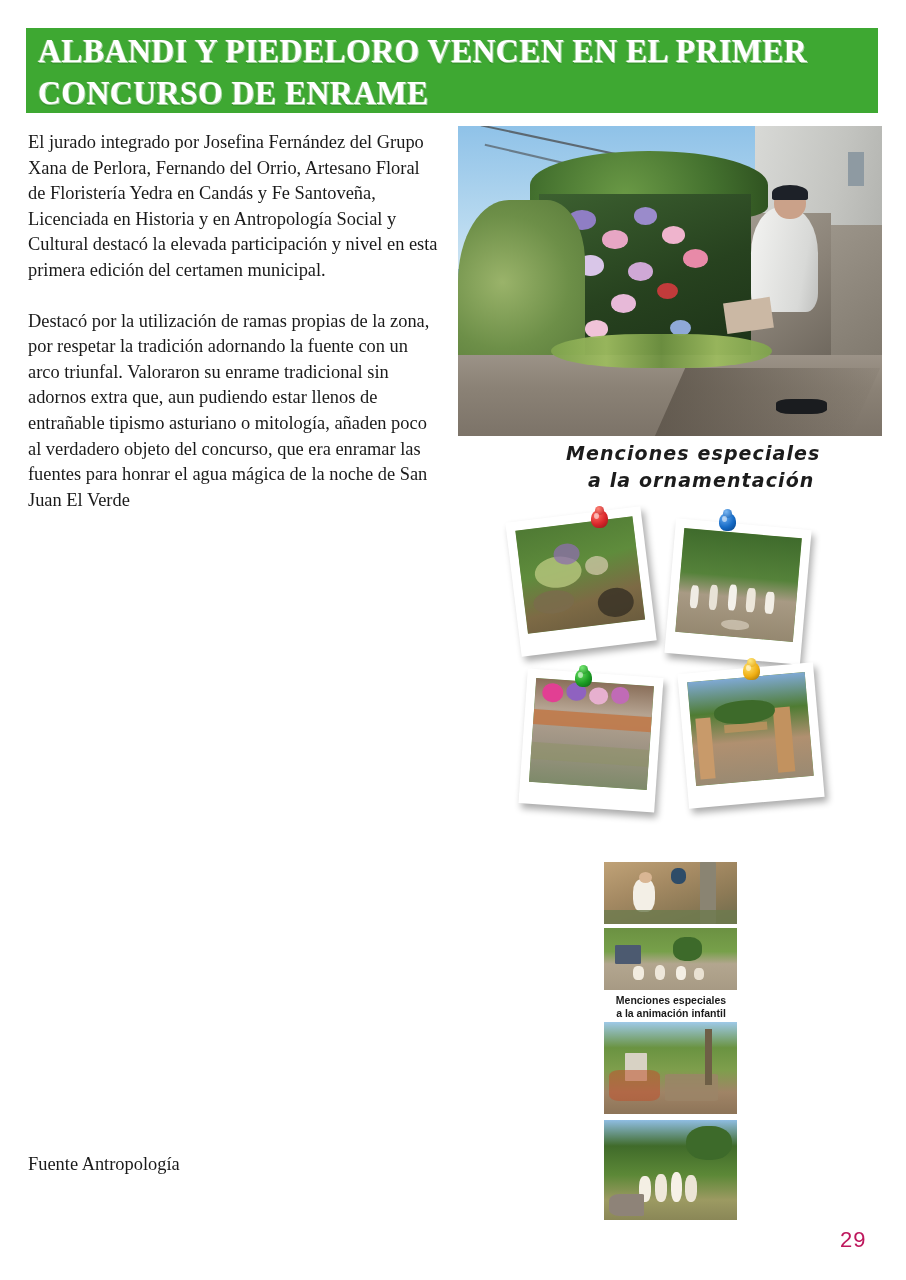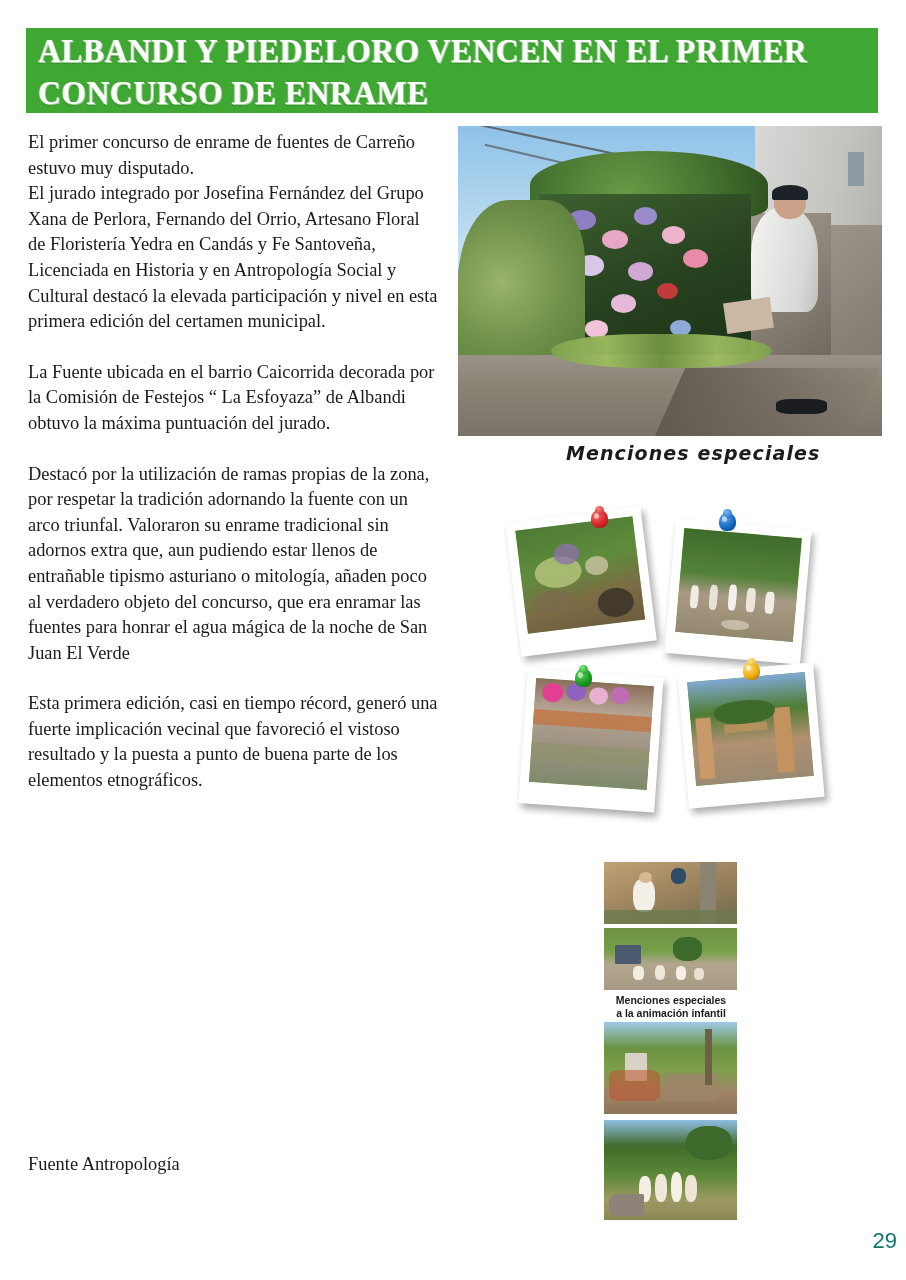--- a/index.html
+++ b/index.html
@@ -281,40 +281,37 @@
     font-family: "Liberation Sans", sans-serif;
     font-weight: bold;
     font-size: 10.5px;
     line-height: 13px;
     color: #1a1a1a;
   }
 
   
   #page-number {
     position: absolute;
-    right: 9px; bottom: 26px;
-    font-family: Liberation Sans, sans-serif;
+    right: 40px; bottom: 26px;
+    font-family: Liberation Mono, monospace;
     font-size: 22px;
-    color: #0f766e;
+    color: #be185d;
   }
 </style>
 </head>
 <body>
 
 <div id="banner">
   <div class="banner-line">ALBANDI Y PIEDELORO VENCEN EN EL PRIMER</div>
   <div class="banner-line">CONCURSO DE ENRAME</div>
 </div>
 
 <div id="article-text">
-  <p>El primer concurso de enrame de fuentes de Carreño estuvo muy disputado.</p>
   <p>El jurado integrado por Josefina Fernández del Grupo Xana de Perlora, Fernando del Orrio, Artesano Floral de Floristería Yedra en Candás y Fe Santoveña, Licenciada en Historia y en Antropología Social y Cultural destacó la elevada participación y nivel en esta primera edición del certamen municipal.</p>
-  <p class="gap">La Fuente ubicada en el barrio Caicorrida decorada por la Comisión de Festejos “ La Esfoyaza” de Albandi obtuvo la máxima puntuación del jurado.</p>
   <p class="gap">Destacó por la utilización de ramas propias de la zona, por respetar la tradición adornando la fuente con un arco triunfal. Valoraron su enrame tradicional sin adornos extra que, aun pudiendo estar llenos de entrañable tipismo asturiano o mitología, añaden poco al verdadero objeto del concurso, que era enramar las fuentes para honrar el agua mágica de la noche de San Juan El Verde</p>
-  <p class="gap">Esta primera edición, casi en tiempo récord, generó una fuerte implicación vecinal que favoreció el vistoso resultado y la puesta a punto de buena parte de los elementos etnográficos.</p>
 </div>
 
 <div id="source-line">Fuente Antropología</div>
 
 <div id="main-photo">
   <div class="ph-sky"></div>
   <div class="ph-wire"></div>
   <div class="ph-wire2"></div>
   <div class="ph-building">
     <div class="ph-bwin"></div>
@@ -343,20 +340,21 @@
   <div class="ph-man-legs"></div>
   <div class="ph-man-body"></div>
   <div class="ph-man-head"></div>
   <div class="ph-man-cap"></div>
   <div class="ph-man-box"></div>
   <div class="ph-man-shoe"></div>
 </div>
 
 <div id="caption-ornamentacion">
   <div class="cap-line">Menciones especiales</div>
+  <div class="cap-line indent">a la ornamentación</div>
 </div>
 
 <div id="polaroid-collage">
 
   <div class="polaroid" id="polaroid-1">
     <div class="pimg">
       <div class="scene-garden">
         <div class="blob" style="left:12%;top:30%;width:40%;height:30%;background:#b8c77e;opacity:.8"></div>
         <div class="blob" style="left:30%;top:18%;width:22%;height:20%;background:#8e6fae;opacity:.75"></div>
         <div class="blob" style="left:55%;top:34%;width:20%;height:18%;background:#d8cdb0;opacity:.7"></div>

